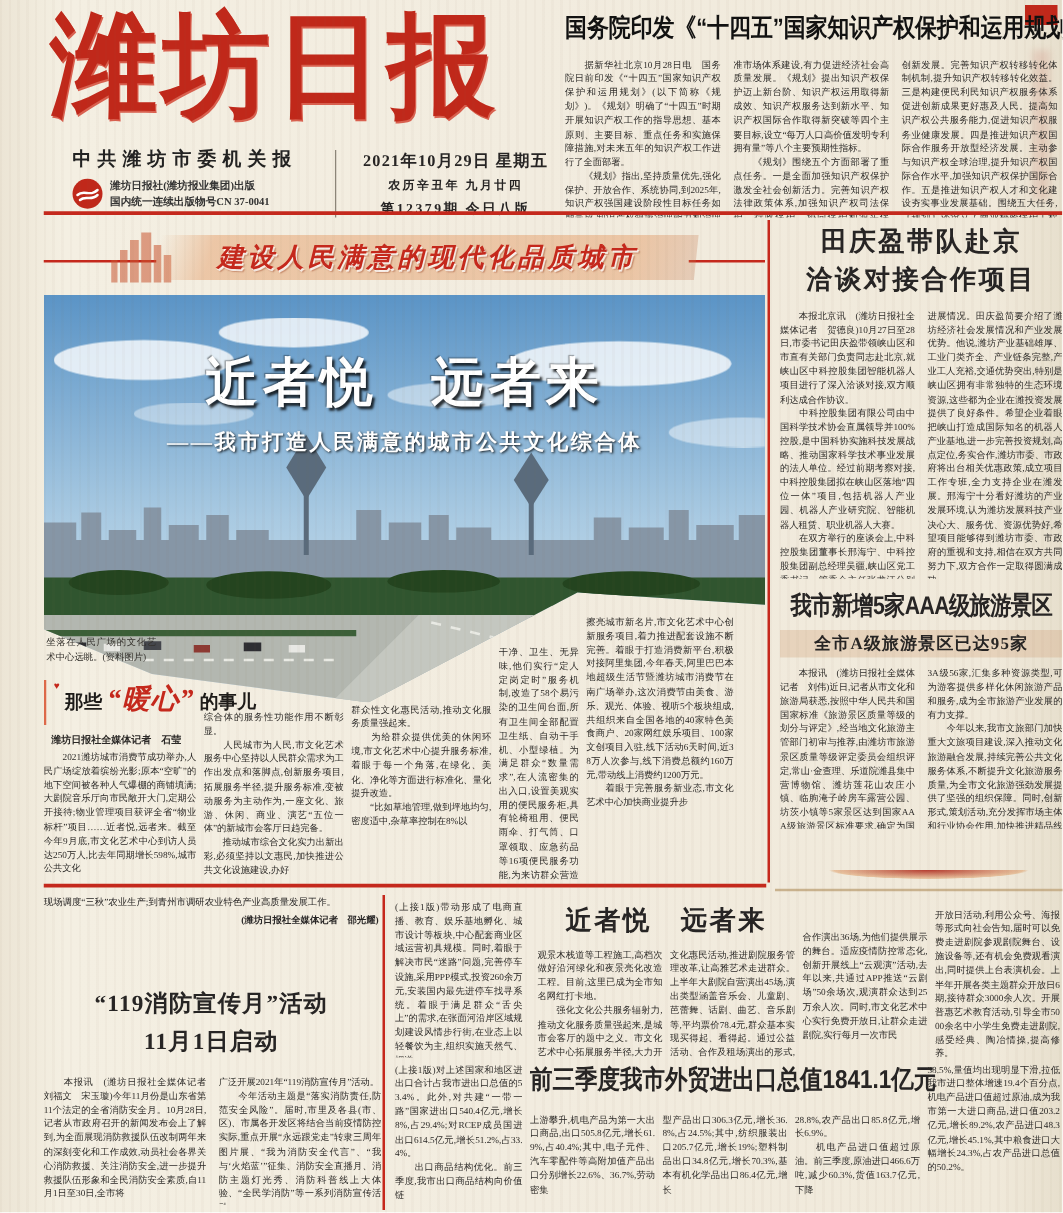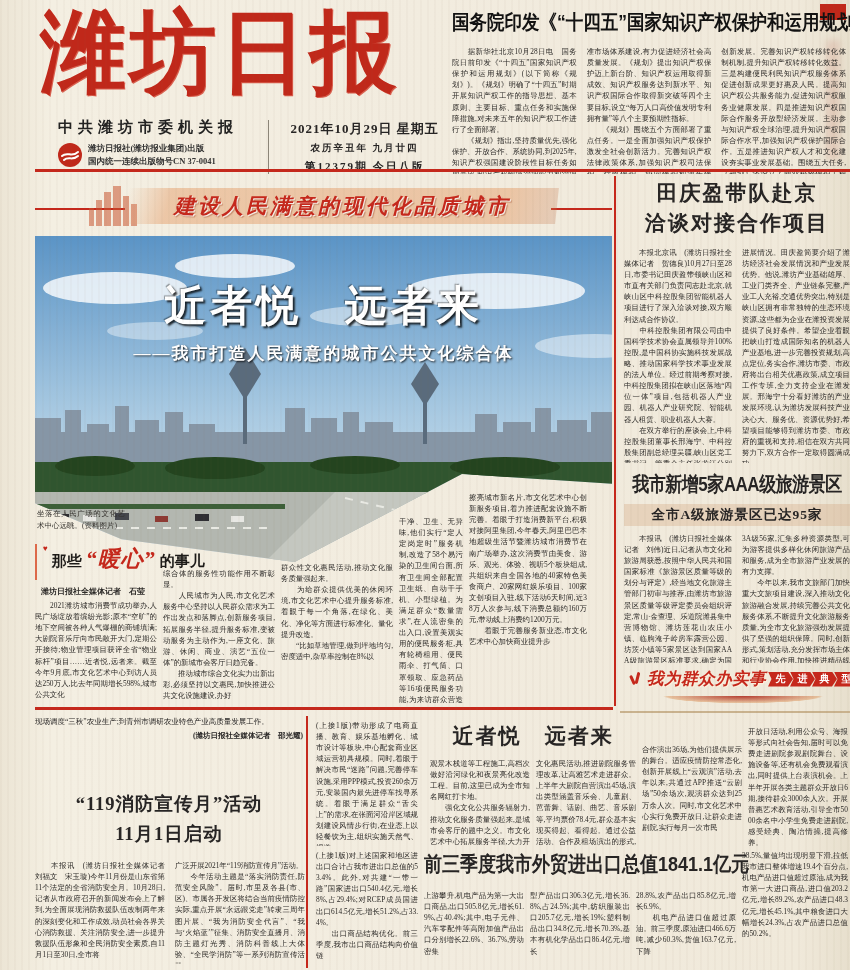--- a/index.html
+++ b/index.html
@@ -271,33 +271,20 @@
     <div class="tour-sub">全市A级旅游景区已达95家</div>
     <div class="cols tour-cols">
       <div class="col">　　本报讯　(潍坊日报社全媒体记者　刘伟)近日,记者从市文化和旅游局获悉,按照中华人民共和国国家标准《旅游景区质量等级的划分与评定》,经当地文化旅游主管部门初审与推荐,由潍坊市旅游景区质量等级评定委员会组织评定,常山·金查理、乐道院潍县集中营博物馆、潍坊莲花山农庄小镇、临朐淹子岭房车露营公园、坊茨小镇等5家景区达到国家AAA级旅游景区标准要求,确定为国家AAA级旅游景区。
 　　目前我市A级旅游景区已达95家,其中5A级2家,4A级21家,</div>
       <div class="col">3A级56家,汇集多种资源类型,可为游客提供多样化休闲旅游产品和服务,成为全市旅游产业发展的有力支撑。
 　　今年以来,我市文旅部门加快重大文旅项目建设,深入推动文化旅游融合发展,持续完善公共文化服务体系,不断提升文化旅游服务质量,为全市文化旅游强劲发展提供了坚强的组织保障。同时,创新形式,策划活动,充分发挥市场主体和行业协会作用,加快推进精品线路建设,推动乡村游、自驾游“热”起来,推进了旅游项目和产业的蓬勃发展。</div>
     </div>
   </div>
 
   <div class="abs banner2">
-    <div class="b2-row">
-      <span class="sprout">
-          <i></i>
-          <i></i>
-        </span>
-      <span class="b2-main">我为群众办实事</span>
-      <span class="b2-tags">
-        <span class="b2-tag">先</span>
-        <span class="b2-tag">进</span>
-        <span class="b2-tag">典</span>
-        <span class="b2-tag">型</span>
-      </span>
-    </div>
     <div class="b2-swoosh"></div>
   </div>
 
   <div class="abs rule" style="left:35px;top:707px;width:578px;height:2.5px;"></div>
   <div class="abs" style="left:620px;top:711px;width:230px;height:1.5px;background:#c9b28e;"></div>
   <div class="abs vrule-bot"></div>
 
   <div class="abs tail">
     <div>现场调度“三秋”农业生产;到青州市调研农业特色产业高质量发展工作。</div>
     <div class="by">(潍坊日报社全媒体记者　邵光耀)</div>

